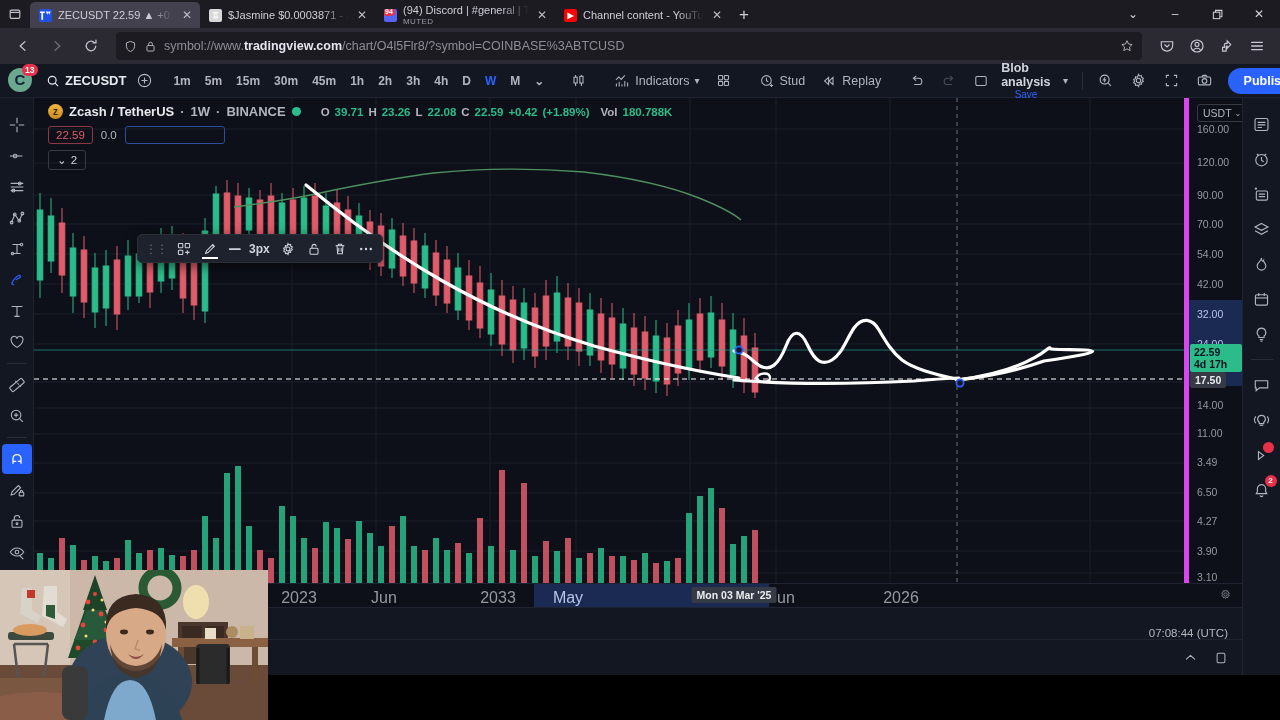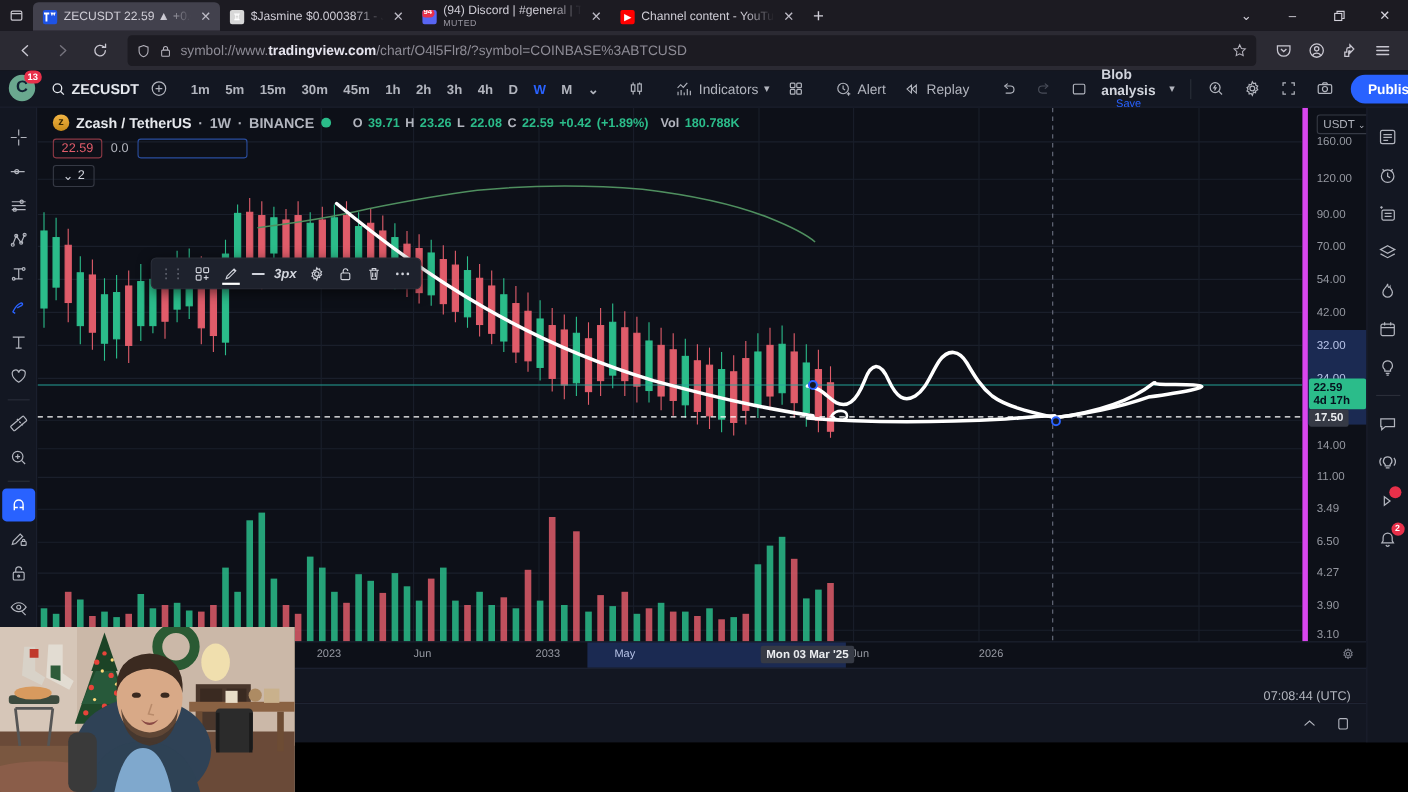--- a/index.html
+++ b/index.html
@@ -181,32 +181,32 @@
     padding: 2px 8px; display: flex; align-items: center; gap: 4px; }
 
   
   .draw-tb {
     position: absolute; left: 103px; top: 136px; height: 29px; z-index: 9;
     background: #1e222d; border: 1px solid #2a2e39; border-radius: 5px;
     display: flex; align-items: center; padding: 0 4px; gap: 2px;
     box-shadow: 0 3px 12px rgba(0,0,0,.55);
   }
   .dtb { height: 24px; min-width: 24px; display: flex; align-items: center;
-    justify-content: center; color: #d1d4dc; border-radius: 4px; padding: 0 4px; gap: 4px; font-style: italic; }
+    justify-content: center; color: #d1d4dc; border-radius: 4px; padding: 0 4px; gap: 4px; }
   .dtb.sel .pen-underline { position: absolute; bottom: 2px; left: 4px; right: 4px;
     height: 2px; background: #fff; }
   .dtb-grip { color: #6a6e79; font-size: 12px; letter-spacing: -1px; padding: 0 3px; }
   .px-lbl { color: #d1d4dc; font-size: 12px; font-weight: 700; }
 
   
   .time-axis {
     position: absolute; left: 34px; top: 583px; width: 1208px; height: 24px;
     background: #0d1018; border-top: 1px solid #1f2433;
   }
-  .ta-tick { position: absolute; top: 5px; color: #9598a1; font-size: 10px;
+  .ta-tick { position: absolute; top: 5px; color: #9598a1; font-size: 16px;
     transform: translateX(-50%); white-space: nowrap; }
   .ta-hl { position: absolute; top: 0; height: 24px; background: #1b2a52; }
   .ta-cross { position: absolute; top: 3px; background: #363a45; color: #eaecef;
     font-size: 10.5px; font-weight: 600; border-radius: 2px; padding: 2px 5px;
     transform: translateX(-50%); white-space: nowrap; }
   .ta-gear { position: absolute; right: 10px; top: 4px; color: #787b86; }
 
   
   .tv-statusbar {
     position: absolute; left: 34px; top: 607px; width: 1208px; height: 32px;
@@ -423,21 +423,21 @@
         </svg>
     </div>
     <div class="vdiv"></div>
 
     <div class="tbtn">
       <svg width="16" height="16" viewBox="0 0 20 20" fill="none" stroke="currentColor" stroke-width="1.3">
           <circle cx="9.3" cy="9.3" r="6"></circle>
           <path d="M9.3 6v3.5l2.3 1.5"></path>
           <path d="M15.5 13.5v4M13.5 15.5h4"></path>
         </svg>
-      <span class="lbl">Alert</span>
+      <span class="lbl">Stud</span>
     </div>
     <div class="tbtn">
       <svg width="16" height="16" viewBox="0 0 20 20" fill="none" stroke="currentColor" stroke-width="1.3">
           <path d="M9.5 5.5L4.5 10l5 4.5zM15 5.5L10 10l5 4.5z"></path>
         </svg>
       <span class="lbl">Replay</span>
     </div>
     <div class="vdiv"></div>
 
     <div class="tbtn">

